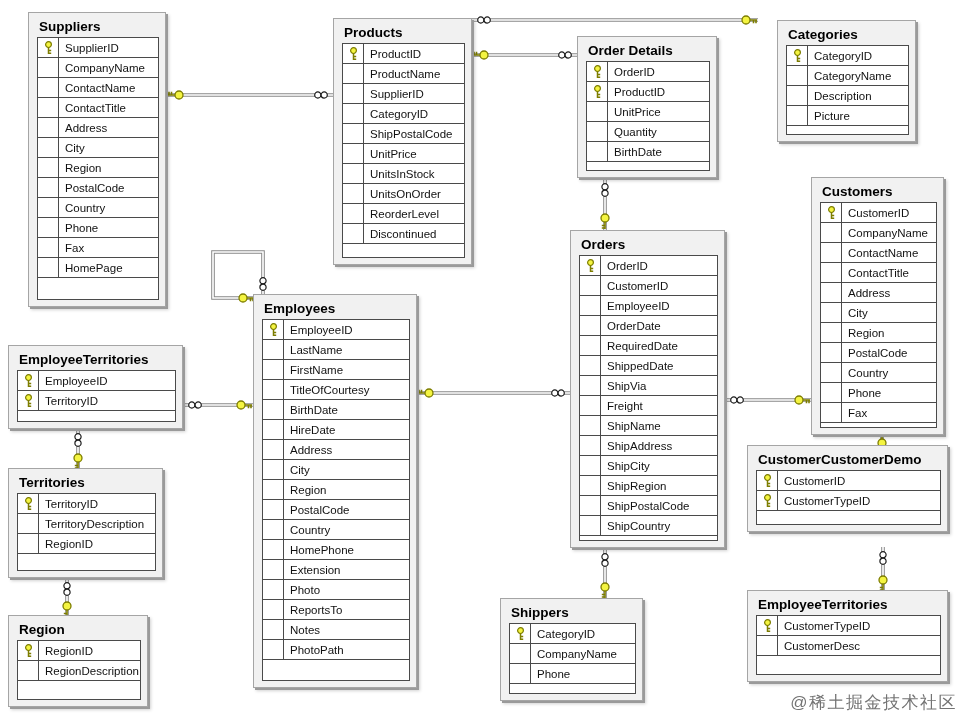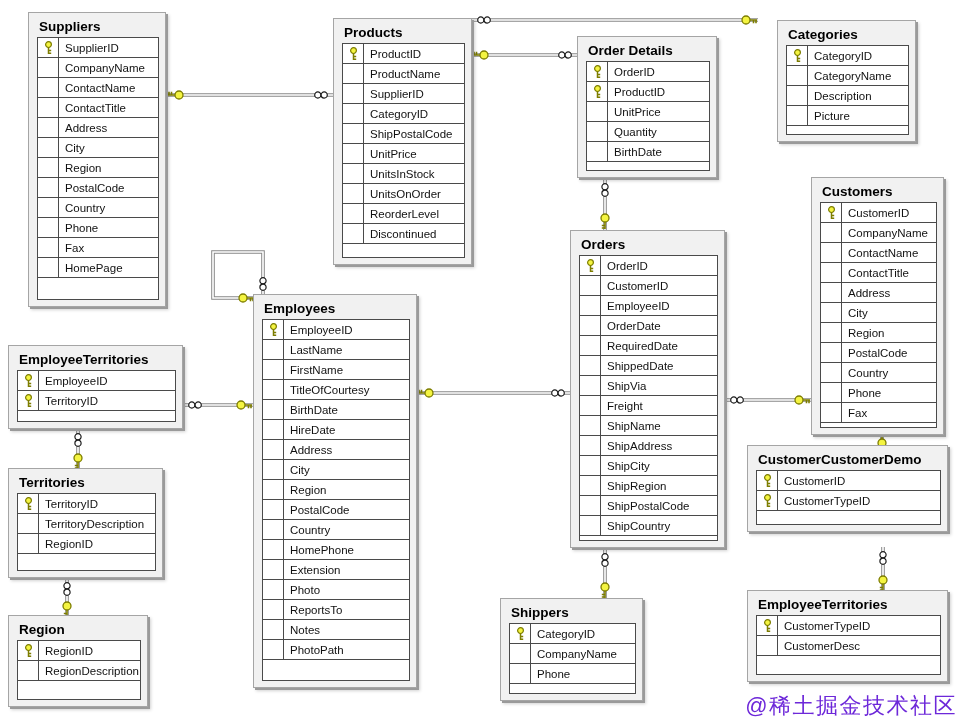--- a/index.html
+++ b/index.html
@@ -12,22 +12,22 @@
   .tbl-title{height:21px;line-height:21px;font-size:13.5px;font-weight:bold;color:#000;
              padding-left:2px;white-space:nowrap;overflow:hidden;}
   .grid{flex:1;background:#fff;border:1px solid #4a4a4a;display:flex;flex-direction:column;overflow:hidden;}
   .row{height:20px;min-height:20px;box-sizing:border-box;border-bottom:1px solid #4a4a4a;
        display:flex;align-items:stretch;}
   .rowfill{flex:1;background:#fff;}
   .keycell{width:20px;min-width:20px;border-right:1px solid #4a4a4a;display:flex;
            align-items:center;justify-content:center;}
   .namecell{flex:1;font-size:11.5px;line-height:18px;color:#111;padding:1px 2px 0 6px;
             white-space:nowrap;overflow:hidden;}
-  .watermark{position:absolute;right:8px;top:691px;z-index:3;font-size:22px;
-             color:#6d28d9;letter-spacing:1.5px;}
+  .watermark{position:absolute;right:8px;top:691px;z-index:3;font-size:17px;
+             color:#737373;letter-spacing:1.5px;}
 </style>
 </head>
 <body>
 
 <div id="canvas">
   <svg id="connectors">
       <g>
         <polyline points="166,95 333,95" fill="none" stroke="#888888" stroke-width="3.6"></polyline>
         <polyline points="166,95 333,95" fill="none" stroke="#ffffff" stroke-width="1.6"></polyline>
         <g transform="translate(321,95) rotate(0)">

